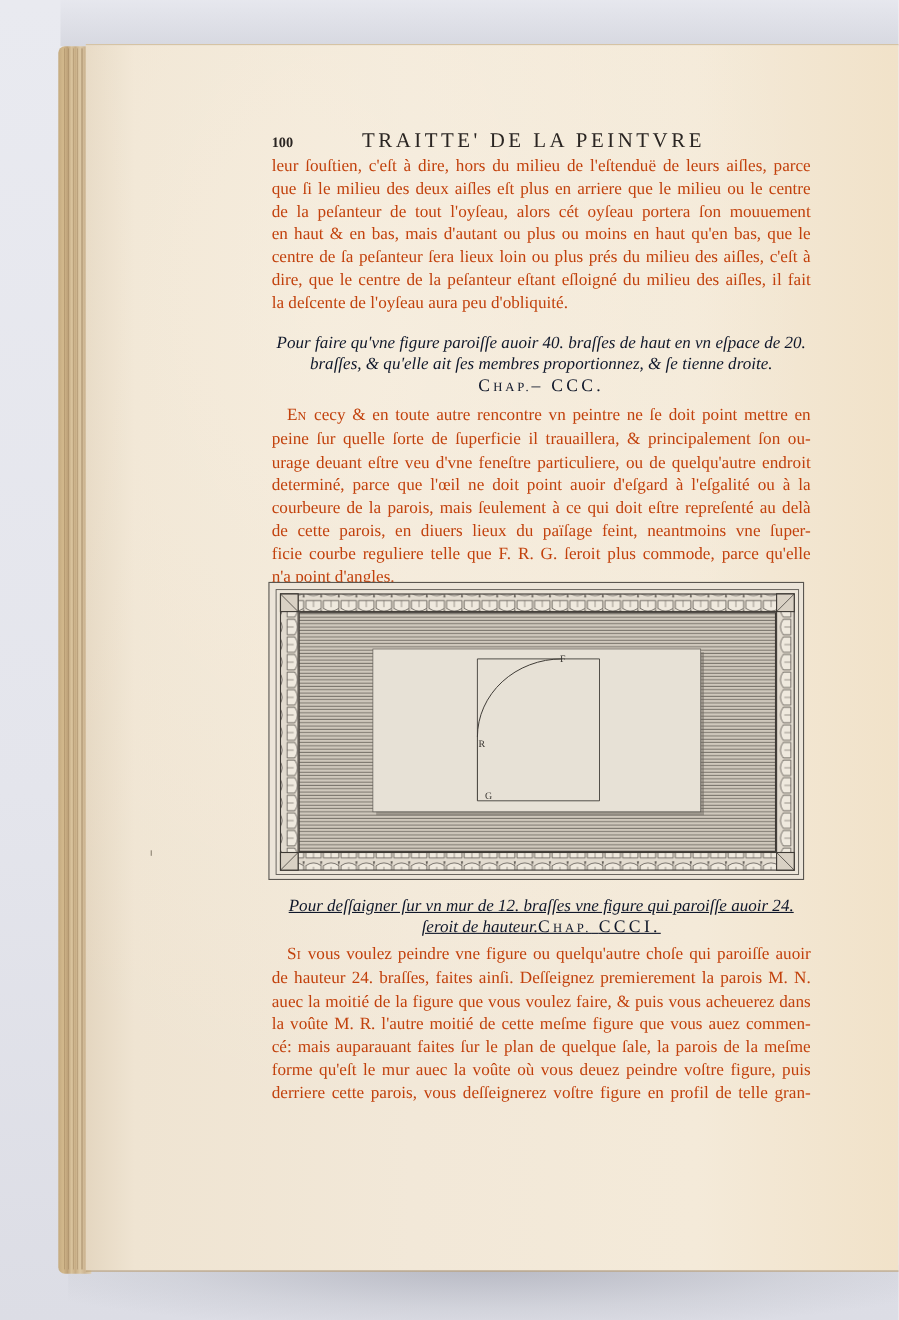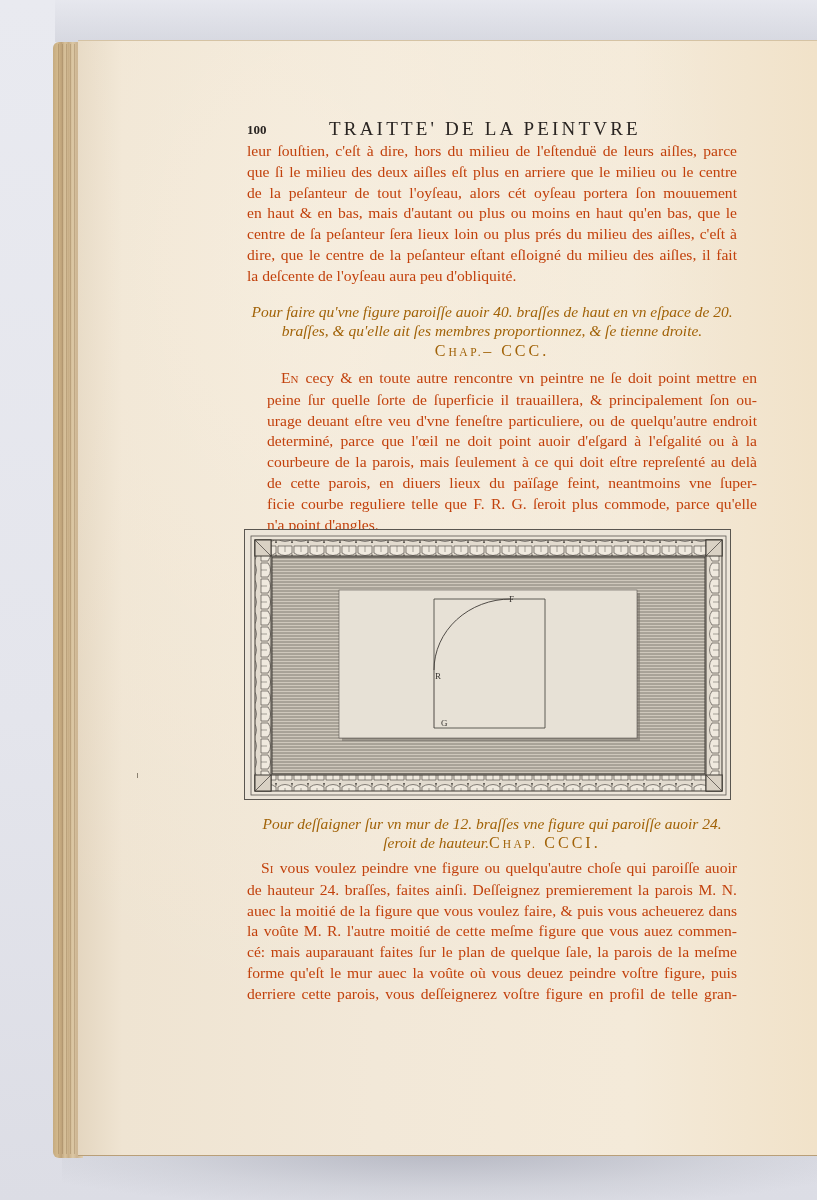--- a/index.html
+++ b/index.html
@@ -47,21 +47,21 @@
   }
   .para {
     position: absolute; left: 247px; width: 490px;
     font-size: 15.6px; line-height: 20.8px; color: #c2410c;
     text-align: justify;
   }
   .para .line { display: block; white-space: nowrap; text-align-last: justify; text-align: justify; }
   .para .line.last { text-align-last: left; }
   .heading {
     position: absolute; left: 247px; width: 490px;
-    font-style: italic; font-size: 15.5px; line-height: 19px; color: #a16207;
+    font-style: italic; font-size: 15.5px; line-height: 19px; color: #0f172a;
     text-align: center;
   }
   .heading .line { display: block; white-space: nowrap; }
   .chap {
     font-style: normal; letter-spacing: 3px; font-size: 16px;
   }
   .chap-small { font-size: 11.5px; letter-spacing: 2.5px; }
   .dropcap-sc { font-size: 11px; letter-spacing: 1px; }
 
   
@@ -105,21 +105,21 @@
   <span class="line">dire, que le centre de la peſanteur eſtant eſloigné du milieu des aiſles, il fait</span>
   <span class="line last">la deſcente de l'oyſeau aura peu d'obliquité.</span>
 </div>
 
 <div class="heading" style="top:302px;">
   <span class="line">Pour faire qu'vne figure paroiſſe auoir 40. braſſes de haut en vn eſpace de 20.</span>
   <span class="line">braſſes, &amp; qu'elle ait ſes membres proportionnez, &amp; ſe tienne droite.</span>
   <span class="line chap" style="margin-top:1px;font-family:Liberation Serif, serif;"><span>C</span><span class="chap-small">HAP.</span><span>– CCC.</span></span>
 </div>
 
-<div class="para" style="top:368px;margin-left:20px;">
+<div class="para" style="top:368px;">
   <span class="line"><span style="padding-left:14px;">E</span><span class="dropcap-sc">N</span><span> cecy &amp; en toute autre rencontre vn peintre ne ſe doit point mettre en</span></span>
   <span class="line">peine ſur quelle ſorte de ſuperficie il trauaillera, &amp; principalement ſon ou-</span>
   <span class="line">urage deuant eſtre veu d'vne feneſtre particuliere, ou de quelqu'autre endroit</span>
   <span class="line">determiné, parce que l'œil ne doit point auoir d'eſgard à l'eſgalité ou à la</span>
   <span class="line">courbeure de la parois, mais ſeulement à ce qui doit eſtre repreſenté au delà</span>
   <span class="line">de cette parois, en diuers lieux du païſage feint, neantmoins vne ſuper-</span>
   <span class="line">ficie courbe reguliere telle que F. R. G. ſeroit plus commode, parce qu'elle</span>
   <span class="line last">n'a point d'angles.</span>
 </div>
 
@@ -177,21 +177,21 @@
 
     <path d="M189 198 V140" stroke="#3e3a35" stroke-width="0.9" fill="none"></path>
     <path d="M189 140 A77 71 0 0 1 266 69" stroke="#3e3a35" stroke-width="0.9" fill="none"></path>
     <path d="M189 140 V69 H300 V198 H189" stroke="#3e3a35" stroke-width="0.8" fill="none"></path>
   </svg>
   <span class="fig-label" style="left:264px; top:64px;">F</span>
   <span class="fig-label" style="left:190px; top:141px;">R</span>
   <span class="fig-label" style="left:196px; top:188px;">G</span>
 </div>
 
-<div class="heading" style="top:814px;">
+<div class="heading" style="top:814px;text-decoration:underline;">
   <span class="line">Pour deſſaigner ſur vn mur de 12. braſſes vne figure qui paroiſſe auoir 24.</span>
   <span class="line"><span>ſeroit de hauteur.</span><span class="chap" style="margin-left:0;"><span>C</span><span class="chap-small">HAP.</span> <span>CCCI.</span></span></span>
 </div>
 
 <div class="para" style="top:858px;">
   <span class="line"><span style="padding-left:14px;">S</span><span class="dropcap-sc">I</span><span> vous voulez peindre vne figure ou quelqu'autre choſe qui paroiſſe auoir</span></span>
   <span class="line">de hauteur 24. braſſes, faites ainſi. Deſſeignez premierement la parois M. N.</span>
   <span class="line">auec la moitié de la figure que vous voulez faire, &amp; puis vous acheuerez dans</span>
   <span class="line">la voûte M. R. l'autre moitié de cette meſme figure que vous auez commen-</span>
   <span class="line">cé: mais auparauant faites ſur le plan de quelque ſale, la parois de la meſme</span>

